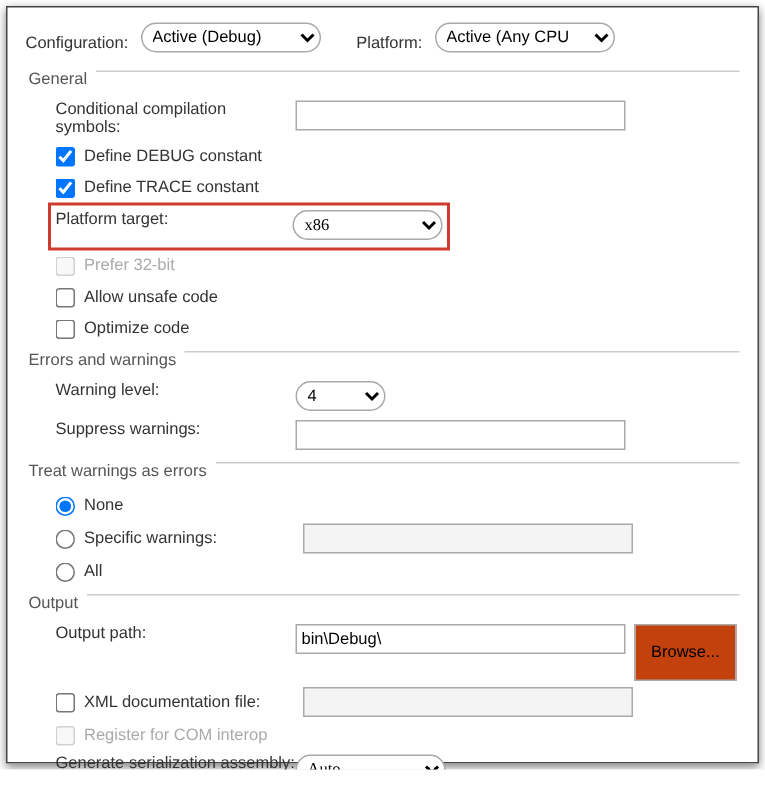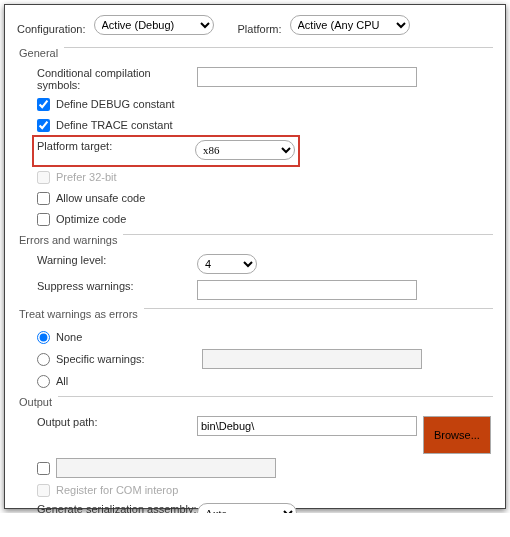--- a/index.html
+++ b/index.html
@@ -150,20 +150,21 @@
     <span>Output</span>
       <span class="line"></span>
   </div>
   <div class="field-row">
     <span class="lab">Output path:</span>
     <input type="text" class="wTxt2" value="bin\Debug\" style="">
     <button class="btn" style="margin-left:6px">Browse...</button>
   </div>
   <div class="check-row">
     <input type="checkbox" style="">
+    <span style="width:140px">XML documentation file:</span>
     <input type="text" class="wTxt2" disabled="" style="background: rgb(244, 244, 244);" value="">
   </div>
   <div class="check-row disabled">
     <input type="checkbox" disabled="" style="">
     <span>Register for COM interop</span>
   </div>
   <div class="field-row">
     <span class="lab">Generate serialization assembly:</span>
     <select class="w100">
       <option>Auto</option>

